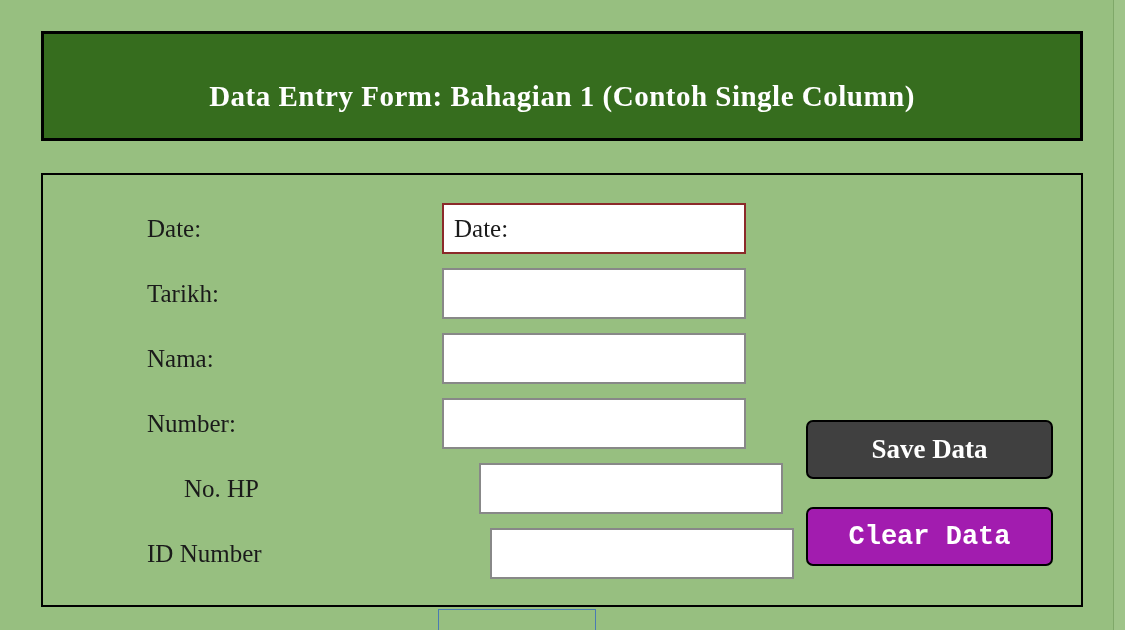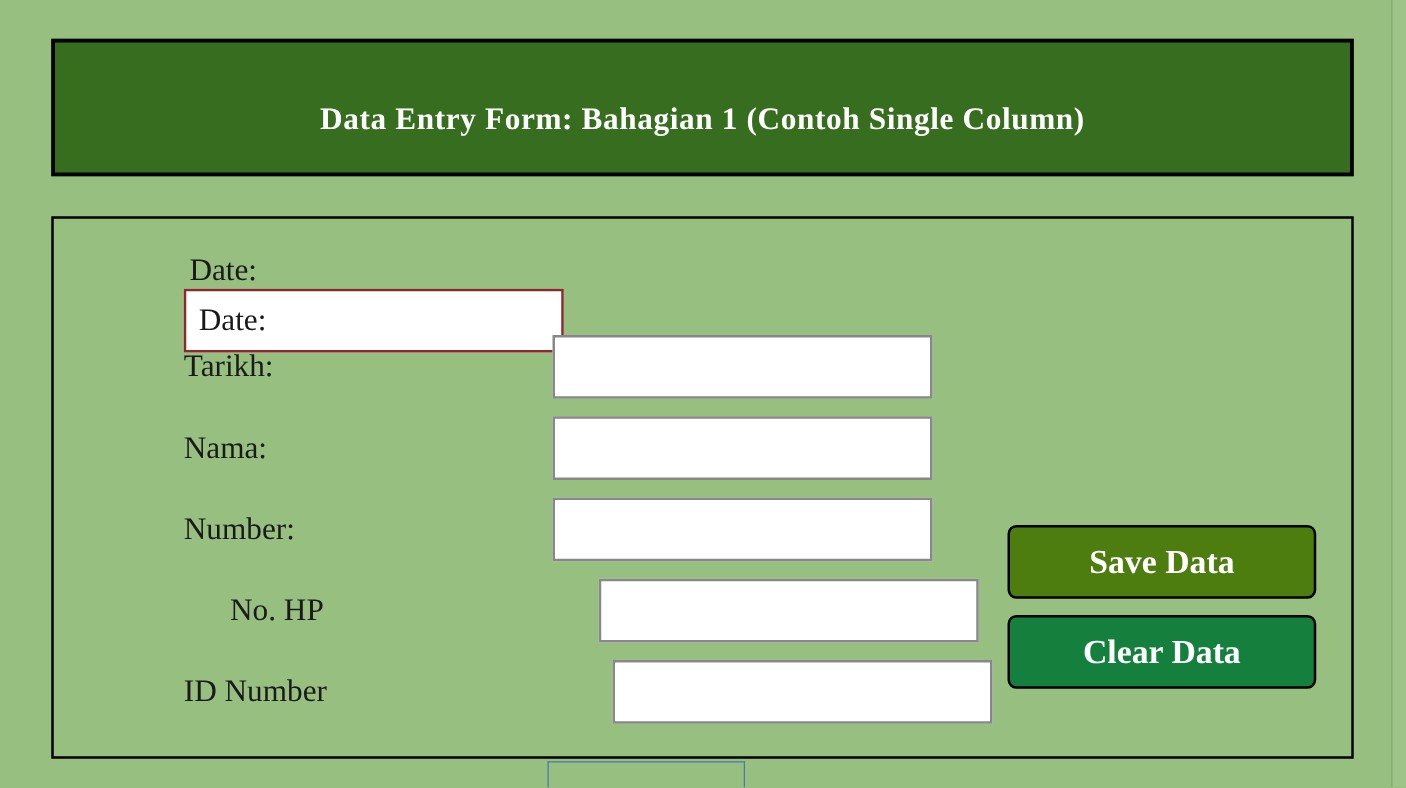--- a/index.html
+++ b/index.html
@@ -27,21 +27,21 @@
       width: 1042px;
       height: 110px;
       background: #366d1e;
       border: 3px solid #000;
       display: flex;
       align-items: center;
       justify-content: center;
     }
     .header-title {
       color: #fff;
-      font-size: 25px;
+      font-size: 29px;
       font-weight: bold;
       letter-spacing: 0.5px;
       margin-top: 20px;
     }
     .form-panel {
       position: absolute;
       left: 41px;
       top: 173px;
       width: 1042px;
       height: 434px;
@@ -81,25 +81,26 @@
       border: 2px solid #000;
       border-radius: 7px;
       font-family: inherit;
       font-size: 27px;
       font-weight: bold;
       color: #fff;
       cursor: pointer;
     }
     .btn-save {
       top: 245px;
-      background: #4d7c0f;
+      background: #404040;
     }
     .btn-clear {
-      top: 317px;
-      background: #15803d;
+      top: 332px;
+      background: #a21caf;
+      font-family: Liberation Mono, monospace;
     }
     .bottom-box {
       position: absolute;
       left: 438px;
       top: 609px;
       width: 158px;
       height: 21px;
       border: 1px solid #4a7ab3;
       border-bottom: none;
       background: #97bf80;
@@ -109,21 +110,21 @@
 <body>
 
 <div class="right-edge"></div>
 
 <div class="header-panel">
   <div class="header-title">Data Entry Form:  Bahagian 1 (Contoh Single Column)</div>
 </div>
 
 <div class="form-panel">
 
-  <div class="form-row" style="top:28px;flex-direction:column;">
+  <div class="form-row" style="top:28px;">
     <div class="form-label">Date:</div>
     <input class="form-input active" value="Date:" style="">
   </div>
 
   <div class="form-row" style="top:93px;">
     <div class="form-label">Tarikh:</div>
     <input class="form-input" value="" style="">
   </div>
 
   <div class="form-row" style="top:158px;">

